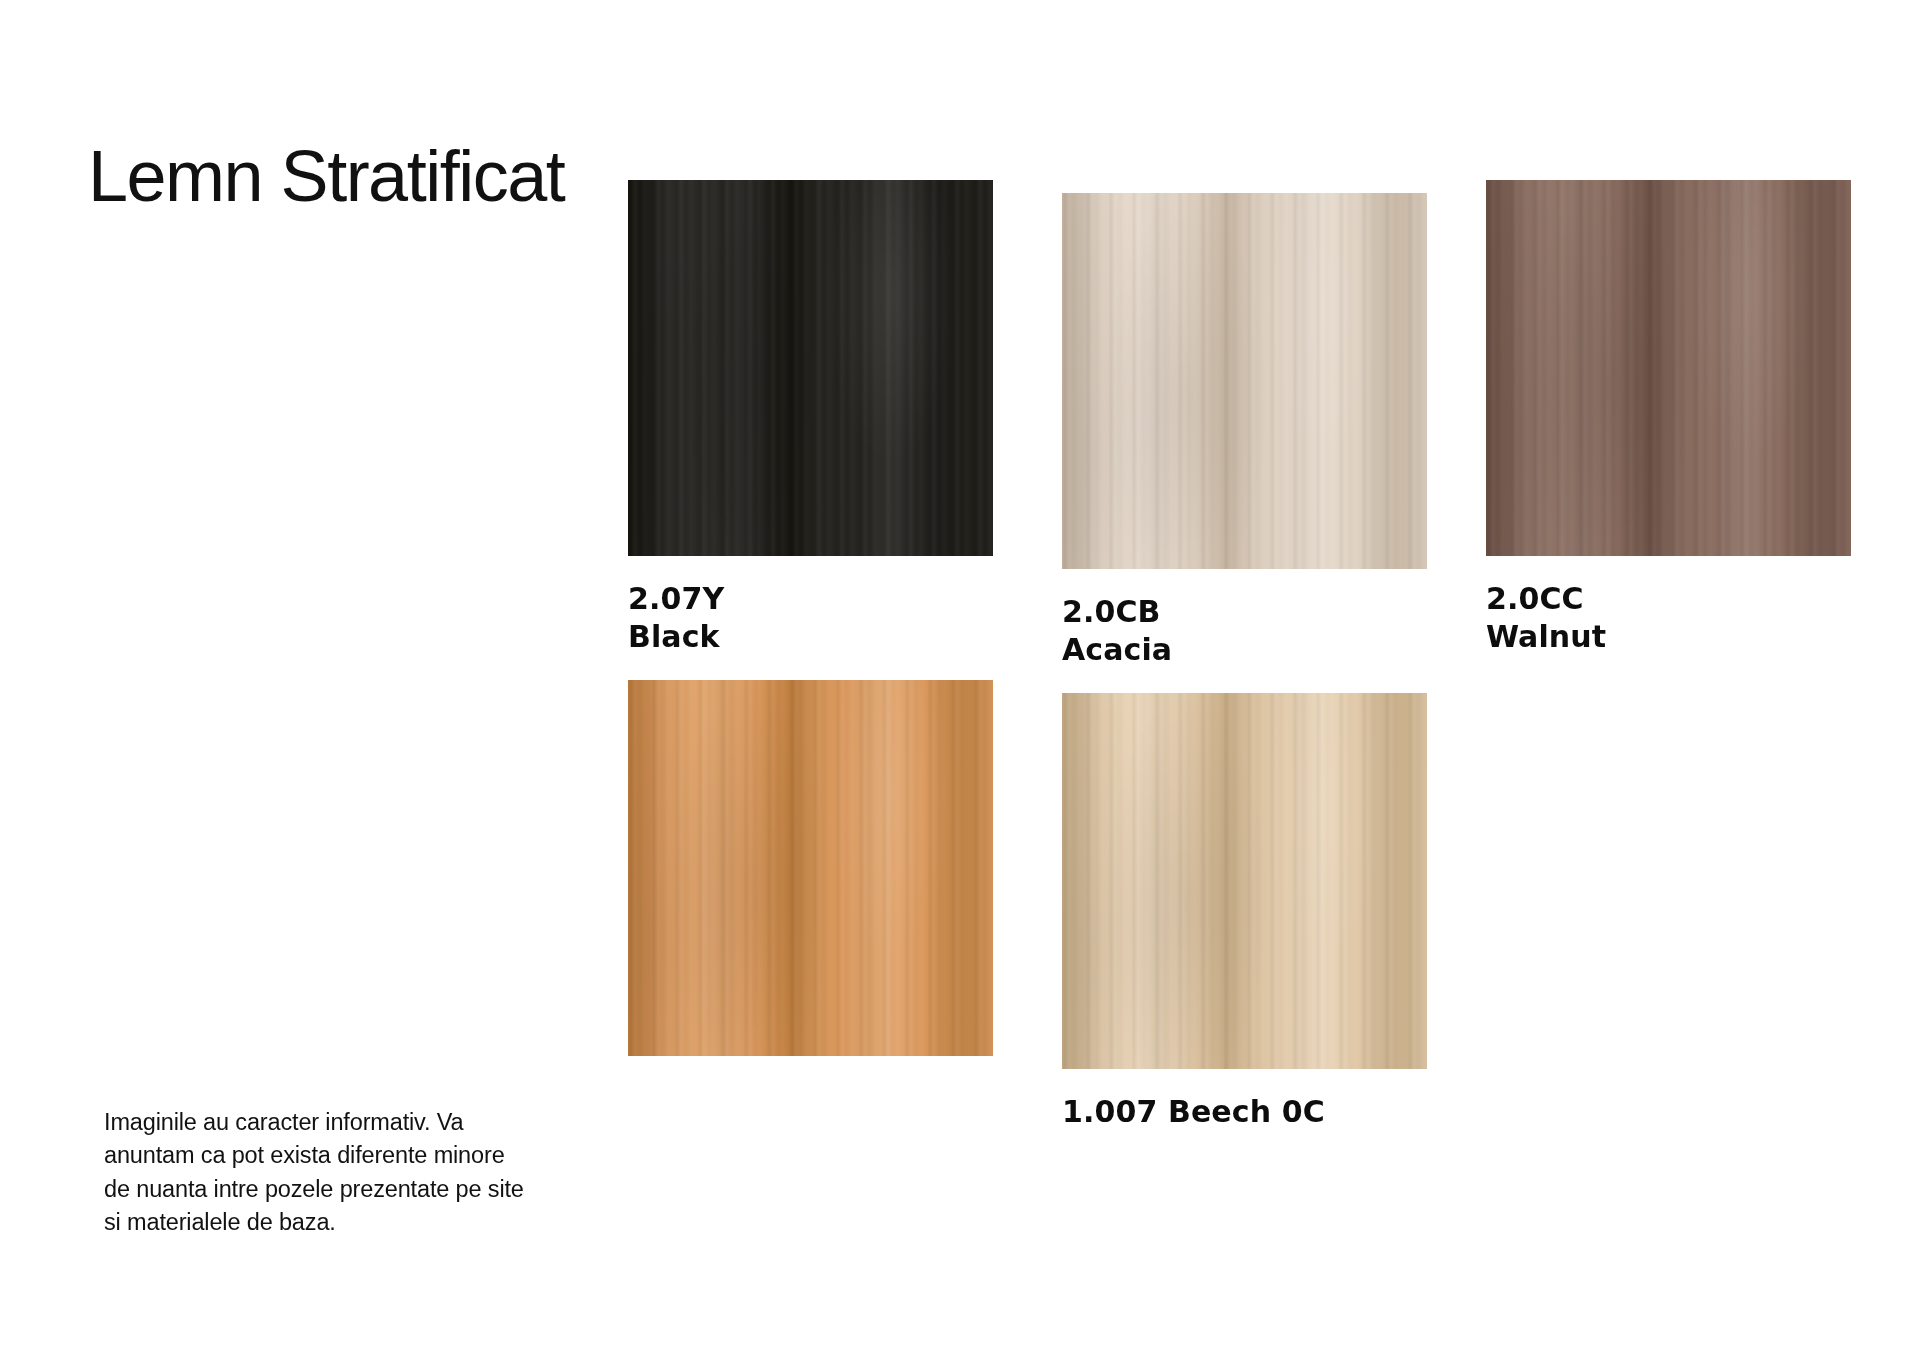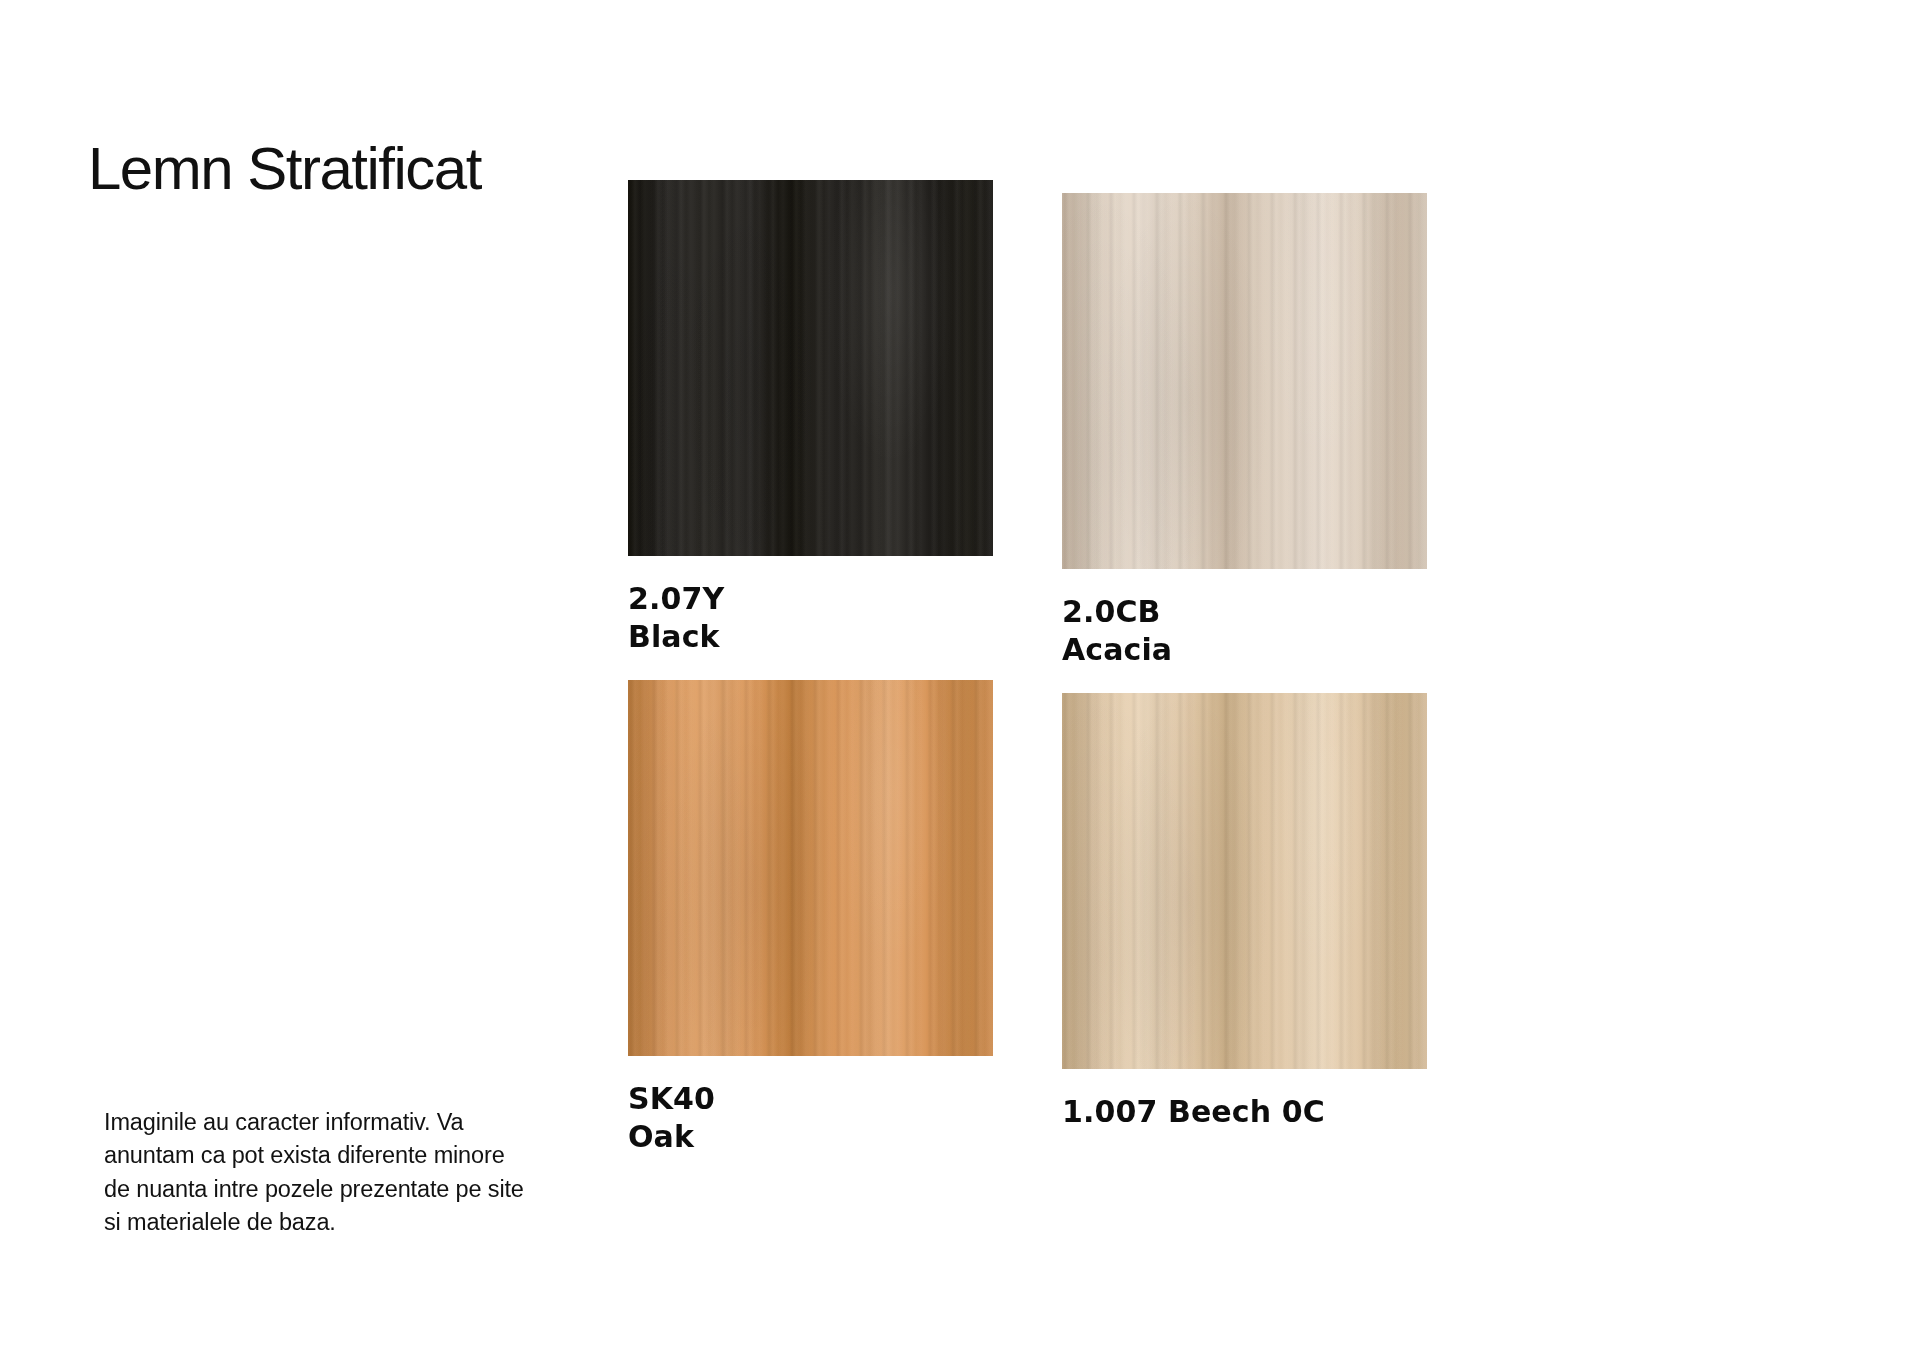--- a/index.html
+++ b/index.html
@@ -19,21 +19,21 @@
   }
 
   
   #page-title {
     position: absolute;
     left: 88px;
     top: 134px;
     width: 520px;
     font-family: "Liberation Sans", "DejaVu Sans", sans-serif;
     font-weight: 300;
-    font-size: 60px;
+    font-size: 72px;
     line-height: 1.18;
     letter-spacing: -1.5px;
     color: #111111;
     white-space: pre-line;
   }
 
   
   #disclaimer {
     position: absolute;
     left: 104px;
@@ -140,29 +140,36 @@
   <div class="swatch-cell" data-row="0" data-col="1">
     <div class="swatch-chip" style="background-color: rgb(222, 208, 192); background-image: linear-gradient(90deg, rgb(205, 187, 167) 0%, rgb(222, 208, 192) 9%, rgb(232, 220, 207) 22%, rgb(222, 208, 192) 34%, rgb(205, 187, 167) 45%, rgb(222, 208, 192) 57%, rgb(232, 220, 207) 70%, rgb(222, 208, 192) 82%, rgb(205, 187, 167) 93%, rgb(222, 208, 192) 100%);">
       <span class="grain-a"></span>
       <span class="grain-b"></span>
       <span class="grain-c"></span>
     </div>
     <div class="swatch-labels">2.0CB
 Acacia</div>
   </div>
 
+  <div class="swatch-cell" data-row="0" data-col="2">
+    <div class="swatch-chip" style="background-color: rgb(134, 104, 91); background-image: linear-gradient(90deg, rgb(111, 83, 71) 0%, rgb(134, 104, 91) 9%, rgb(147, 119, 106) 22%, rgb(134, 104, 91) 34%, rgb(111, 83, 71) 45%, rgb(134, 104, 91) 57%, rgb(147, 119, 106) 70%, rgb(134, 104, 91) 82%, rgb(111, 83, 71) 93%, rgb(134, 104, 91) 100%);">
+      <span class="grain-a"></span>
+      <span class="grain-b"></span>
+      <span class="grain-c"></span>
+    </div>
+    <div class="swatch-labels">2.0CC
+Walnut</div>
+  </div>
 
   <div class="swatch-cell" data-row="1" data-col="0">
     <div class="swatch-chip" style="background-color: rgb(217, 150, 89); background-image: linear-gradient(90deg, rgb(194, 128, 63) 0%, rgb(217, 150, 89) 9%, rgb(227, 167, 112) 22%, rgb(217, 150, 89) 34%, rgb(194, 128, 63) 45%, rgb(217, 150, 89) 57%, rgb(227, 167, 112) 70%, rgb(217, 150, 89) 82%, rgb(194, 128, 63) 93%, rgb(217, 150, 89) 100%);">
       <span class="grain-a"></span>
       <span class="grain-b"></span>
       <span class="grain-c"></span>
     </div>
-    <div class="swatch-labels">SK40
-Oak</div>
   </div>
 
   <div class="swatch-cell" data-row="1" data-col="1">
     <div class="swatch-chip" style="background-color: rgb(223, 198, 165); background-image: linear-gradient(90deg, rgb(205, 177, 137) 0%, rgb(223, 198, 165) 9%, rgb(236, 216, 188) 22%, rgb(223, 198, 165) 34%, rgb(205, 177, 137) 45%, rgb(223, 198, 165) 57%, rgb(236, 216, 188) 70%, rgb(223, 198, 165) 82%, rgb(205, 177, 137) 93%, rgb(223, 198, 165) 100%);">
       <span class="grain-a"></span>
       <span class="grain-b"></span>
       <span class="grain-c"></span>
     </div>
     <div class="swatch-labels">1.007 Beech 0C</div>
   </div>

